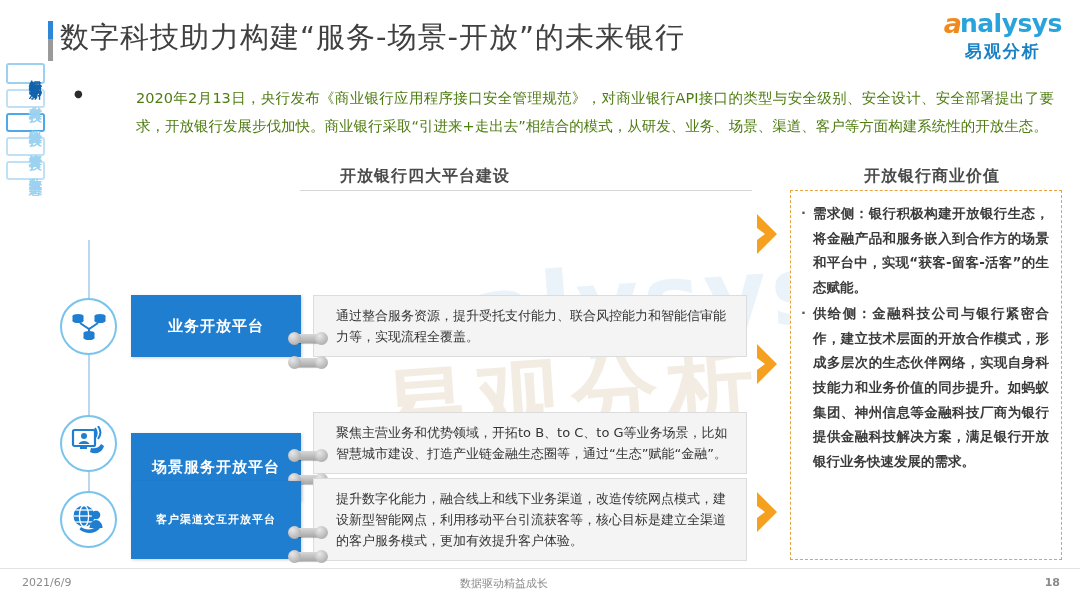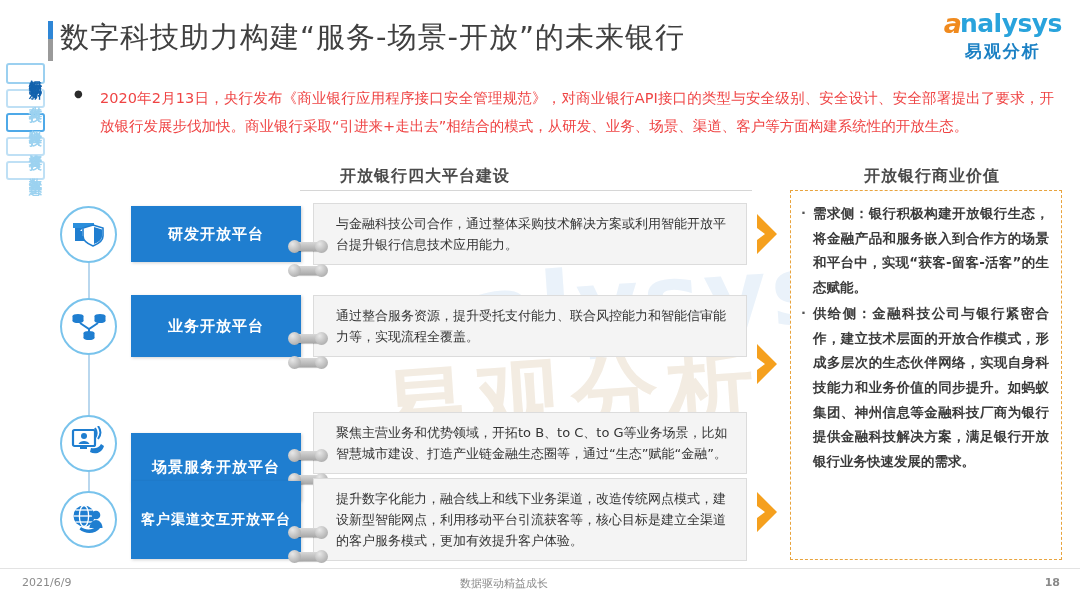--- a/index.html
+++ b/index.html
@@ -182,21 +182,21 @@
     font-size: 15px;
     font-weight: bold;
     text-align: center;
     letter-spacing: 1px;
     display: flex; align-items: center; justify-content: center;
     box-shadow: 1px 1px 3px rgba(0,0,0,.18);
   }
   #row0 .pill { height: 56px; }
   #row1 .pill { height: 62px; }
   #row2 .pill { height: 68px; margin-top: 48px; }
-  #row3 .pill { height: 78px; font-size: 14px; }
+  #row3 .pill { height: 78px; font-size: 11px; }
 
   .bolts {
     position: relative;
     width: 28px;
     flex: 0 0 auto;
     margin-left: -10px;
     z-index: 5;
   }
   .bolt {
     position: absolute;
@@ -324,47 +324,29 @@
     <div class="side-tab">
         <span>资管科技</span>
       </div>
     <div class="side-tab">
         <span>数字普惠</span>
       </div>
   </div>
 
   <div style="position:absolute;left:74px;top:84px;width:980px;display:flex;z-index:3;">
     <span style="flex:0 0 auto;width:26px;font-size:10px;color:#2b2b2b;line-height:2.05;">●</span>
-    <span style="flex:1 1 auto;font-size:14.5px;line-height:1.95;color:#ef4444;text-align:justify;">2020年2月13日，央行发布《商业银行应用程序接口安全管理规范》，对商业银行API接口的类型与安全级别、安全设计、安全部署提出了要求，开放银行发展步伐加快。商业银行采取“引进来+走出去”相结合的模式，从研发、业务、场景、渠道、客户等方面构建系统性的开放生态。</span>
+    <span style="flex:1 1 auto;font-size:14.5px;line-height:1.95;color:#4d7c0f;text-align:justify;margin-left:36px;">2020年2月13日，央行发布《商业银行应用程序接口安全管理规范》，对商业银行API接口的类型与安全级别、安全设计、安全部署提出了要求，开放银行发展步伐加快。商业银行采取“引进来+走出去”相结合的模式，从研发、业务、场景、渠道、客户等方面构建系统性的开放生态。</span>
   </div>
 
   <div class="col-head" id="head-left">开放银行四大平台建设</div>
   <div class="col-head" id="head-right">开放银行商业价值</div>
   <div class="head-rule" id="rule-left"></div>
 
   <div class="rail"></div>
 
-  <div class="row" id="row0">
-    <div class="icon-circle">
-      <svg width="34" height="34" viewBox="0 0 34 34">
-        <rect x="3" y="9" width="17" height="15" fill="#1f7ed0"></rect>
-        <rect x="1" y="6" width="21" height="5" fill="#2b8fdc"></rect>
-        <path d="M8 14 l3 -3 l3 3 h-2 v5 h-2 v-5z" fill="#ffffff"></path>
-        <path d="M14 14 l3 -3 l3 3 h-2 v5 h-2 v-5z" fill="#ffffff"></path>
-        <path d="M21 8 l10 3 v8 c0 5 -5 8 -10 10 c-5 -2 -10 -5 -10 -10 v-8z" fill="#ffffff" stroke="#1f7ed0" stroke-width="1.6"></path>
-        <path d="M22 10 l8 2.4 v6.6 c0 4 -4 6.4 -8 8 z" fill="#1f7ed0"></path>
-      </svg>
-    </div>
-    <div class="pill">研发开放平台</div>
-    <div class="bolts">
-      <div class="bolt b1"></div>
-      <div class="bolt b2"></div>
-    </div>
-    <div class="desc">与金融科技公司合作，通过整体采购技术解决方案或利用智能开放平台提升银行信息技术应用能力。</div>
-  </div>
 
   <div class="row" id="row1">
     <div class="icon-circle">
       <svg width="36" height="34" viewBox="0 0 36 34">
         <g fill="#1f7ed0">
           <ellipse cx="7" cy="7" rx="5.5" ry="2"></ellipse>
           <rect x="1.5" y="7" width="11" height="5"></rect>
           <ellipse cx="7" cy="12" rx="5.5" ry="2"></ellipse>
           <ellipse cx="29" cy="7" rx="5.5" ry="2"></ellipse>
           <rect x="23.5" y="7" width="11" height="5"></rect>

